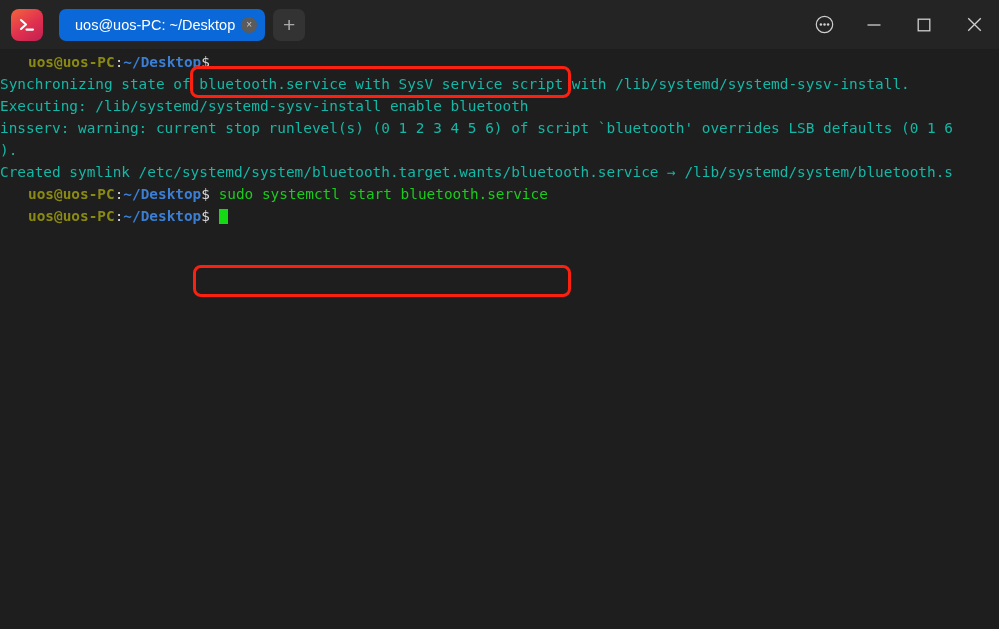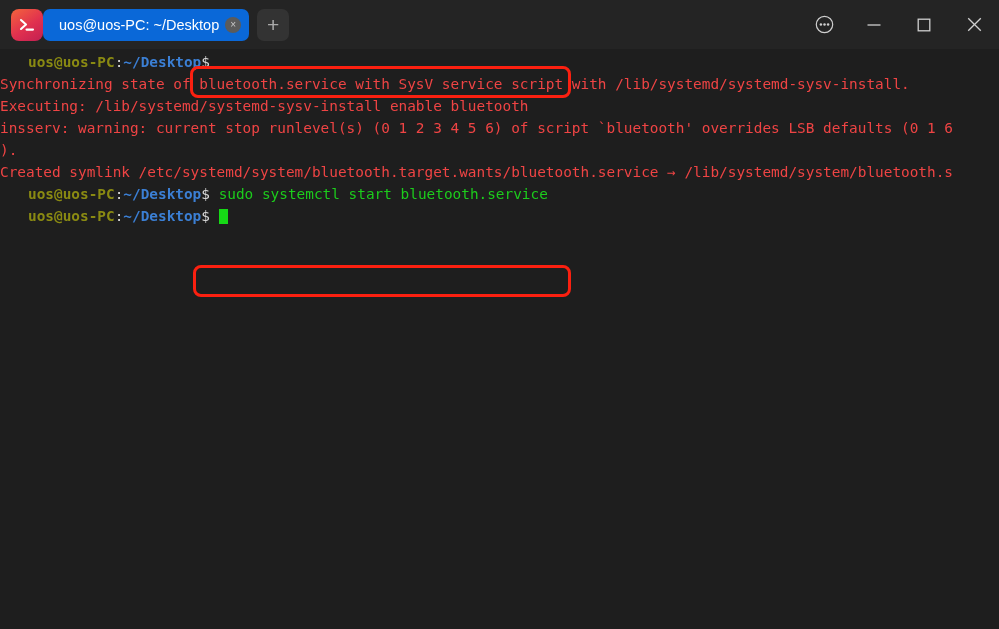--- a/index.html
+++ b/index.html
@@ -44,20 +44,21 @@
     align-items: center;
     justify-content: center;
     flex: 0 0 32px;
     margin-left: 5px;
   }
   .app-icon svg { display: block; }
 
   .tabs {
     display: flex;
     align-items: center;
+    margin-left: 16px;
     gap: 8px;
   }
 
   .tab {
     height: 32px;
     border-radius: 7px;
     background: #0a68d8;
     display: flex;
     align-items: center;
     padding: 0 8px 0 16px;
@@ -130,21 +131,21 @@
     height: 22px;
     white-space: pre;
     letter-spacing: 0px;
     color: #12a012;
   }
 
   .c-user   { color: #8a8a12; font-weight: bold; padding-left: 28px; }
   .c-colon  { color: #d8d8d8; }
   .c-path   { color: #3b7fd4; font-weight: bold; }
   .c-dollar { color: #d8d8d8; }
-  .c-out    { color: #ef4444; margin-top: 26px; }
+  .c-out    { color: #14b8a6; margin-top: 26px; }
   .c-cmd    { color: #1ccc1c; }
 
   .cursor {
     display: inline-block;
     width: 9px;
     height: 15px;
     background: #16d916;
     vertical-align: -3px;
   }
 

